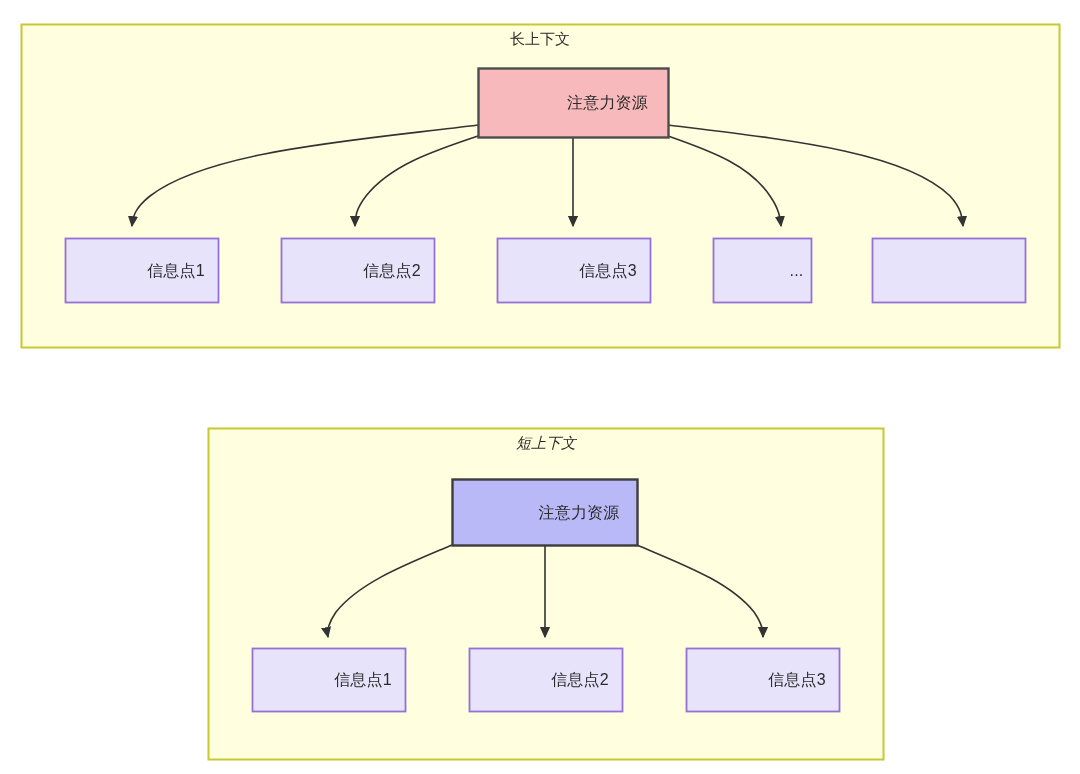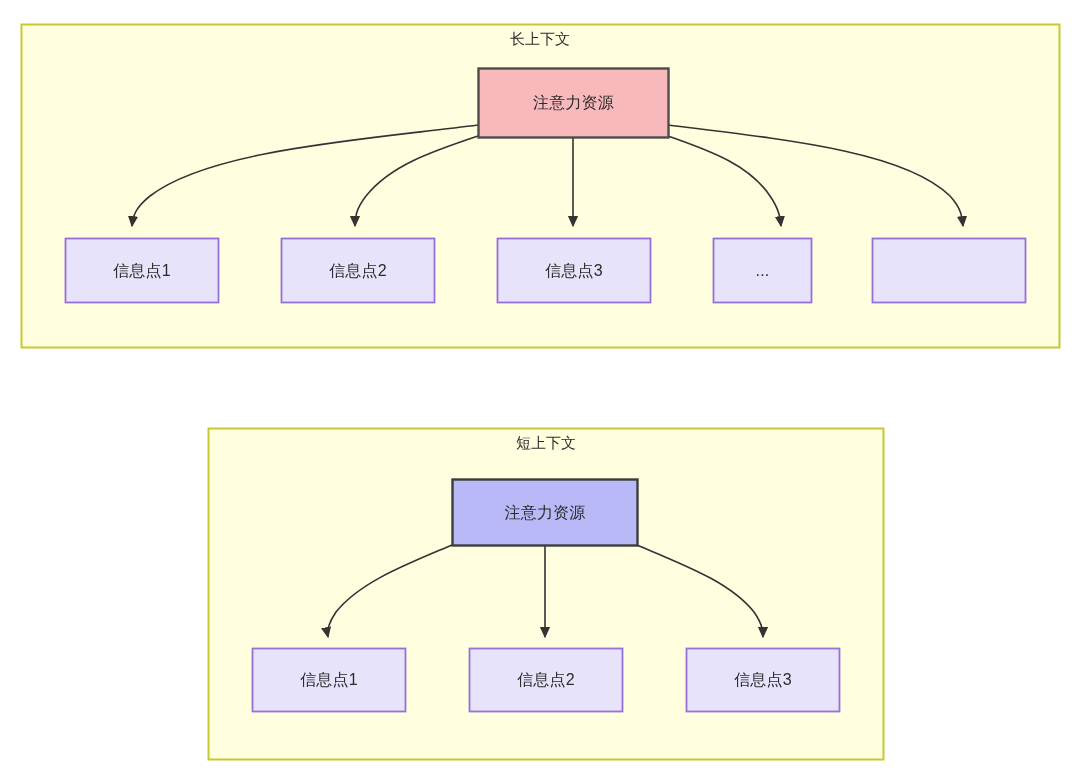--- a/index.html
+++ b/index.html
@@ -32,20 +32,21 @@
     position: absolute;
     display: flex;
     align-items: center;
     justify-content: center;
     text-align: center;
     color: #2b2b2b;
     font-size: 16px;
     line-height: 1.2;
     pointer-events: none;
     letter-spacing: 0.2px;
+    padding-left: 34px;
   }
   .group-title {
     position: absolute;
     text-align: center;
     color: #2b2b2b;
     font-size: 15px;
     line-height: 1.2;
   }
 </style>
 </head>
@@ -95,21 +96,21 @@
 
   <div class="group-title" style="left:21px; top:30px; width:1038px;">长上下文</div>
 
   <div class="node-label" style="left:478px; top:68px; width:191px; height:70px;">注意力资源</div>
 
   <div class="node-label" style="left:65px; top:238px; width:154px; height:65px;">信息点1</div>
   <div class="node-label" style="left:281px; top:238px; width:154px; height:65px;">信息点2</div>
   <div class="node-label" style="left:497px; top:238px; width:154px; height:65px;">信息点3</div>
   <div class="node-label" style="left:713px; top:238px; width:99px; height:65px;">...</div>
 
-  <div class="group-title" style="left:208px; top:434px; width:676px;">短上下文</div>
+  <div class="group-title" style="left:208px; top:434px; width:676px;font-style:italic;">短上下文</div>
 
   <div class="node-label" style="left:452px; top:479px; width:186px; height:67px;">注意力资源</div>
 
   <div class="node-label" style="left:252px; top:648px; width:154px; height:64px;">信息点1</div>
   <div class="node-label" style="left:469px; top:648px; width:154px; height:64px;">信息点2</div>
   <div class="node-label" style="left:686px; top:648px; width:154px; height:64px;">信息点3</div>
 
 </div>
 
 </body></html>

